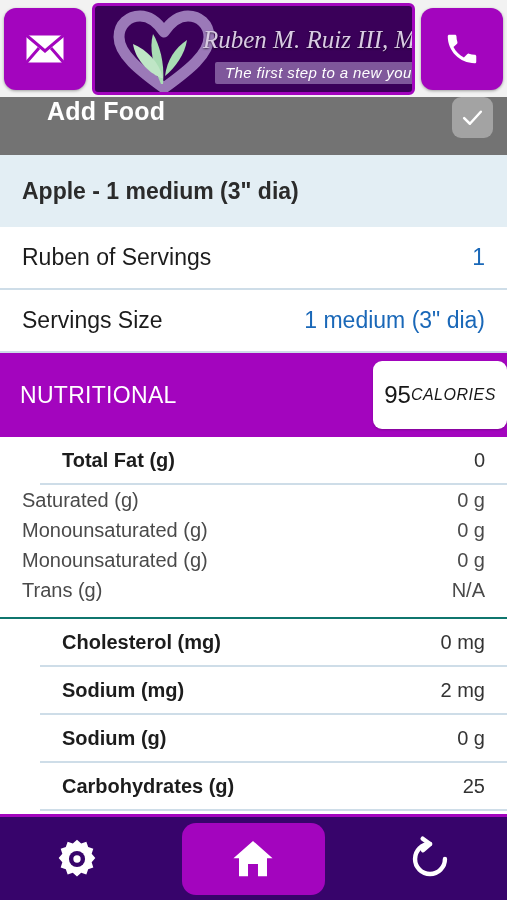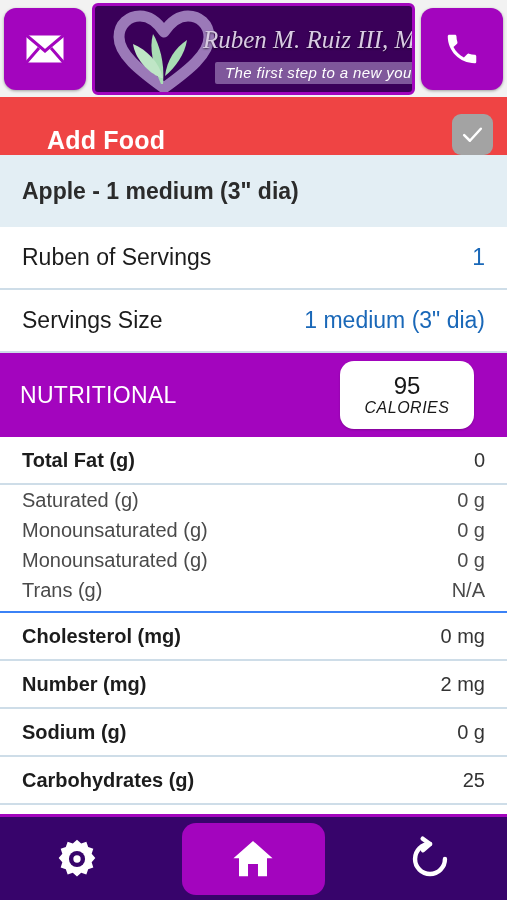--- a/index.html
+++ b/index.html
@@ -55,22 +55,22 @@
     font-style: italic;
     padding: 2px 10px 3px 10px;
     border-radius: 2px;
     white-space: nowrap;
     letter-spacing: .4px;
   }
 
   
   .title-bar {
     height: 58px; flex: 0 0 58px;
-    background: #ef4444;
-    display: flex; align-items: flex-end; justify-content: space-between;
+    background: #737373;
+    display: flex; align-items: flex-start; justify-content: space-between;
     padding: 0 14px 0 47px;
   }
   .title-bar h1 { color: #fff; font-size: 25px; font-weight: bold; letter-spacing: .2px; }
   .check-btn {
     width: 41px; height: 41px;
     background: #a3a3a3;
     border-radius: 9px;
     display: flex; align-items: center; justify-content: center;
   }
 
@@ -93,47 +93,47 @@
     background: #fff;
   }
   .srow .lbl { font-size: 23px; color: #1c1c1c; }
   .srow .val { font-size: 23px; color: #1a68b8; }
 
   
   .nutri-banner {
     background: #a305be;
     height: 84px;
     display: flex; align-items: center; justify-content: space-between;
-    padding: 0 33px 0 20px;
+    padding: 0 0 0 20px;
   }
   .nutri-banner .nf-title {
     color: #fff; font-size: 23px; line-height: 1.15; letter-spacing: .3px;
   }
   .cal-card {
     width: 134px; height: 68px;
-    background: #fff; border-radius: 14px;
-    display: flex; flex-direction: column; align-items: center; justify-content: center;
+    background: #fff; border-radius: 9px;
+    display: flex; flex-direction: row; align-items: center; justify-content: center;
     box-shadow: 0 1px 2px rgba(0,0,0,.2);
   }
   .cal-card .cal-num { font-size: 24px; color: #171717; line-height: 1.05; }
   .cal-card .cal-unit { font-size: 16px; color: #171717; letter-spacing: .5px; font-style: italic; }
 
   
   .nrow {
     display: flex; align-items: center; justify-content: space-between;
     padding: 0 22px;
     background: #fff;
   }
-  .nrow.major { height: 48px; border-bottom: 2px solid #cedde8; }
+  .nrow.major { height: 48px; border-bottom: 2px solid #cedde8; margin-left: 40px; }
   .nrow.major .nlbl { font-size: 20px; font-weight: bold; color: #1c1c1c; }
   .nrow.major .nval { font-size: 20px; color: #333; }
   .nrow.sub { height: 30px; }
   .nrow.sub .nlbl { font-size: 20px; color: #4a4a4a; }
   .nrow.sub .nval { font-size: 20px; color: #4a4a4a; }
-  .sub-group { padding-bottom: 6px; border-bottom: 2px solid #3b82f6; }
+  .sub-group { padding-bottom: 12px; border-bottom: 2px solid #0f766e; }
 
   
   .bottom-nav {
     position: absolute; left: 0; bottom: 0;
     width: 507px; height: 86px;
     background: #37046b;
     border-top: 3px solid #a305be;
     display: flex; align-items: center; justify-content: space-around;
   }
   .nav-item { display: flex; align-items: center; justify-content: center; }
@@ -236,21 +236,21 @@
         <div class="nval">N/A</div>
       </div>
     </div>
 
     <div class="nrow major">
       <div class="nlbl">Cholesterol (mg)</div>
       <div class="nval">0 mg</div>
     </div>
 
     <div class="nrow major">
-      <div class="nlbl">Number (mg)</div>
+      <div class="nlbl">Sodium (mg)</div>
       <div class="nval">2 mg</div>
     </div>
 
     <div class="nrow major">
       <div class="nlbl">Sodium (g)</div>
       <div class="nval">0 g</div>
     </div>
 
     <div class="nrow major">
       <div class="nlbl">Carbohydrates (g)</div>

